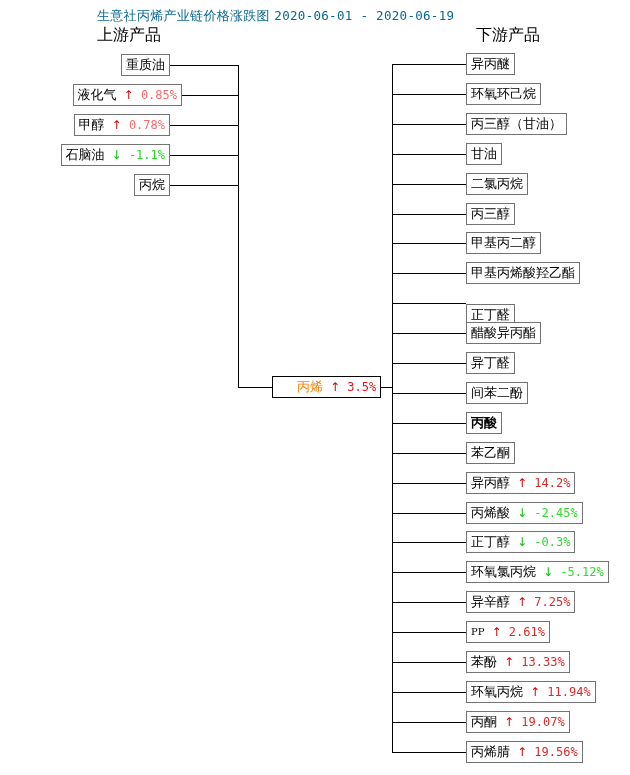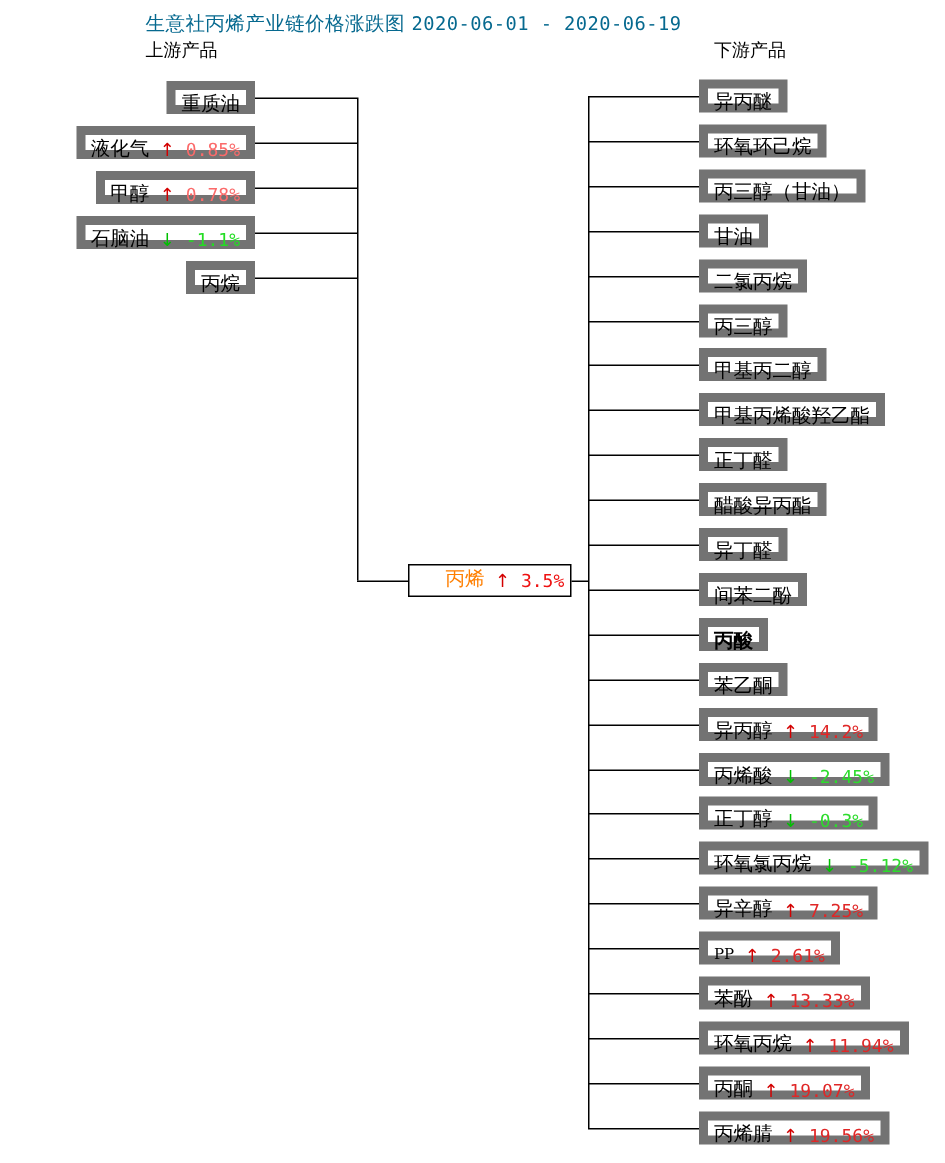--- a/index.html
+++ b/index.html
@@ -17,33 +17,33 @@
     left:97px;top:7px;
     font-size:13px;
     color:#06698f;
     letter-spacing:0.3px;
     white-space:nowrap;
   }
   .title .range{font-family:"DejaVu Sans Mono","Liberation Mono",monospace;font-size:12.5px;}
 
   .colhead{
     position:absolute;
-    font-size:12px;
+    font-size:16px;
     color:#000000;
     white-space:nowrap;
     font-family:Liberation Serif, serif;
   }
   #head-up{left:97px;top:25px;}
   #head-down{left:476px;top:25px;}
 
   
   .node{
     position:absolute;
     box-sizing:border-box;
-    border:6px solid #737373;
+    border:1px solid #737373;
     background:#ffffff;
     height:22px;
     line-height:20px;
     padding:0 4px;
     font-size:13px;
     color:#000000;
     white-space:nowrap;
   }
   .node.up{  }
   .node .nm{display:inline-block;vertical-align:top;}
@@ -122,38 +122,38 @@
       <div class="hline" style="left: 392px; top: 632px; width: 74px;"></div>
       <div class="hline" style="left: 392px; top: 662px; width: 74px;"></div>
       <div class="hline" style="left: 392px; top: 692px; width: 74px;"></div>
       <div class="hline" style="left: 392px; top: 722px; width: 74px;"></div>
       <div class="hline" style="left: 392px; top: 752px; width: 74px;"></div>
       <div class="vline" style="left: 392px; top: 64px; height: 688px;"></div>
       <div class="hline" style="left: 362px; top: 387px; width: 30px;"></div>
     </div>
   <div id="nodes-up">
       <div class="node up" style="top: 54px; right: 460px;"><span class="nm">重质油</span></div>
-      <div class="node up" style="top: 84px; right: 460px;"><span class="nm">液化气</span><span class="pct up-col"><span class="arw">↑</span> <span>0.85%</span></span></div>
+      <div class="node up" style="top: 84px; right: 448px;"><span class="nm">液化气</span><span class="pct up-col"><span class="arw">↑</span> <span>0.85%</span></span></div>
       <div class="node up" style="top: 114px; right: 460px;"><span class="nm">甲醇</span><span class="pct up-col"><span class="arw">↑</span> <span>0.78%</span></span></div>
       <div class="node up" style="top: 144px; right: 460px;"><span class="nm">石脑油</span><span class="pct dn-col"><span class="arw">↓</span> <span>-1.1%</span></span></div>
       <div class="node up" style="top: 174px; right: 460px;"><span class="nm">丙烷</span></div>
     </div>
   <div id="nodes-center">
       <div class="node center" style="top: 376px; left: 272px;"><span class="nm">丙烯</span><span class="pct up-col"><span class="arw">↑</span> <span>3.5%</span></span></div>
     </div>
   <div id="nodes-down">
       <div class="node dn" style="top: 53px; left: 466px;"><span class="nm">异丙醚</span></div>
       <div class="node dn" style="top: 83px; left: 466px;"><span class="nm">环氧环己烷</span></div>
       <div class="node dn" style="top: 113px; left: 466px;"><span class="nm">丙三醇（甘油）</span></div>
       <div class="node dn" style="top: 143px; left: 466px;"><span class="nm">甘油</span></div>
       <div class="node dn" style="top: 173px; left: 466px;"><span class="nm">二氯丙烷</span></div>
       <div class="node dn" style="top: 203px; left: 466px;"><span class="nm">丙三醇</span></div>
       <div class="node dn" style="top: 232px; left: 466px;"><span class="nm">甲基丙二醇</span></div>
       <div class="node dn" style="top: 262px; left: 466px;"><span class="nm">甲基丙烯酸羟乙酯</span></div>
-      <div class="node dn" style="top: 292px; left: 466px;"><span class="nm">正丁醛</span></div>
+      <div class="node dn" style="top: 304px; left: 466px;"><span class="nm">正丁醛</span></div>
       <div class="node dn" style="top: 322px; left: 466px;"><span class="nm">醋酸异丙酯</span></div>
       <div class="node dn" style="top: 352px; left: 466px;"><span class="nm">异丁醛</span></div>
       <div class="node dn" style="top: 382px; left: 466px;"><span class="nm">间苯二酚</span></div>
       <div class="node dn" style="top: 412px; left: 466px; font-weight: bold;"><span class="nm">丙酸</span></div>
       <div class="node dn" style="top: 442px; left: 466px;"><span class="nm">苯乙酮</span></div>
       <div class="node dn" style="top: 472px; left: 466px;"><span class="nm">异丙醇</span><span class="pct up-col"><span class="arw">↑</span> <span>14.2%</span></span></div>
       <div class="node dn" style="top: 502px; left: 466px;"><span class="nm">丙烯酸</span><span class="pct dn-col"><span class="arw">↓</span> <span>-2.45%</span></span></div>
       <div class="node dn" style="top: 531px; left: 466px;"><span class="nm">正丁醇</span><span class="pct dn-col"><span class="arw">↓</span> <span>-0.3%</span></span></div>
       <div class="node dn" style="top: 561px; left: 466px;"><span class="nm">环氧氯丙烷</span><span class="pct dn-col"><span class="arw">↓</span> <span>-5.12%</span></span></div>
       <div class="node dn" style="top: 591px; left: 466px;"><span class="nm">异辛醇</span><span class="pct up-col"><span class="arw">↑</span> <span>7.25%</span></span></div>

